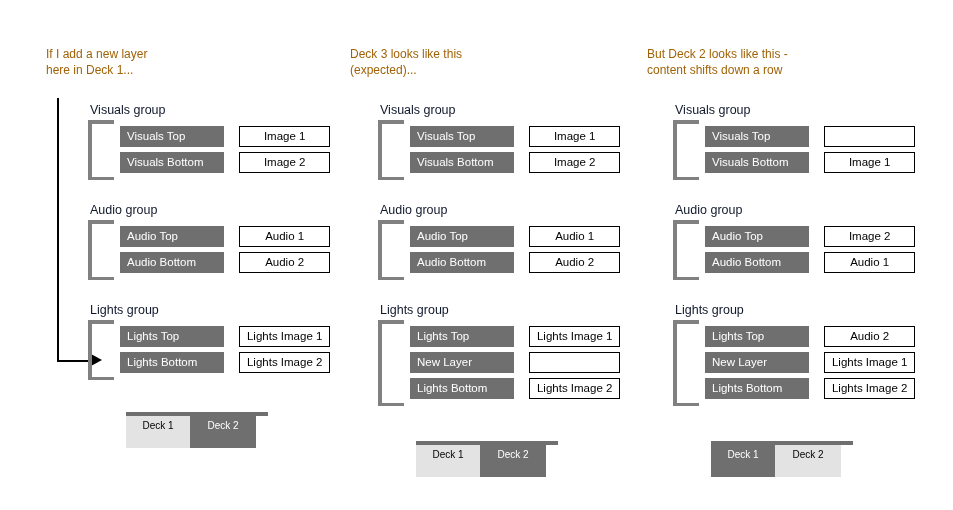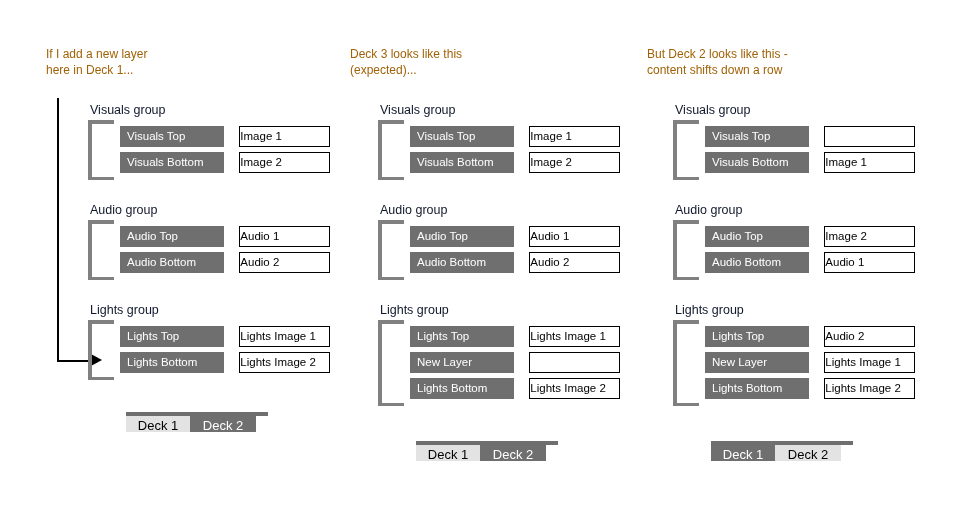--- a/index.html
+++ b/index.html
@@ -142,43 +142,44 @@
   }
   .content-box {
     width: 94px;
     height: 21px;
     margin-left: 15px;
     background: #ffffff;
     border: 1.4px solid #000000;
     box-sizing: border-box;
     font-size: 11.5px;
     line-height: 18px;
+    text-align: center;
     color: #000;
     white-space: nowrap;
     overflow: hidden;
   }
 
   
   .deckbar {
     position: absolute;
     left: 86px;
     width: 142px;
   }
   .deckbar .deck-top {
     height: 4px;
     background: #6f6f6f;
     width: 142px;
   }
   .deckbar .deck-tabs {
     display: flex;
   }
   .deck-tab {
-    height: 16px;
+    height: 32px;
     line-height: 20px;
-    font-size: 13px;
+    font-size: 10px;
     text-align: center;
     box-sizing: border-box;
     white-space: nowrap;
   }
   .deck-tab.first { width: 64px; }
   .deck-tab.second { width: 66px; }
   .deck-tab.active {
     background: #e3e3e3;
     color: #000000;
   }

